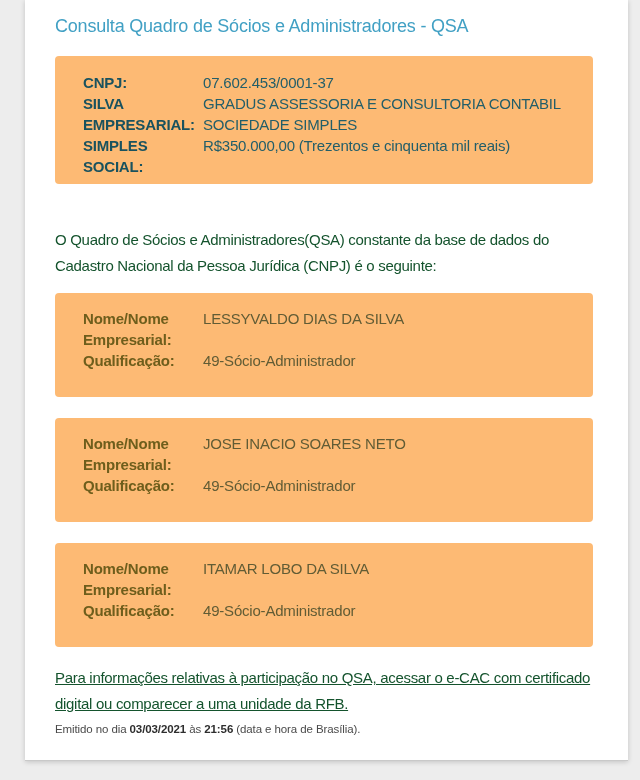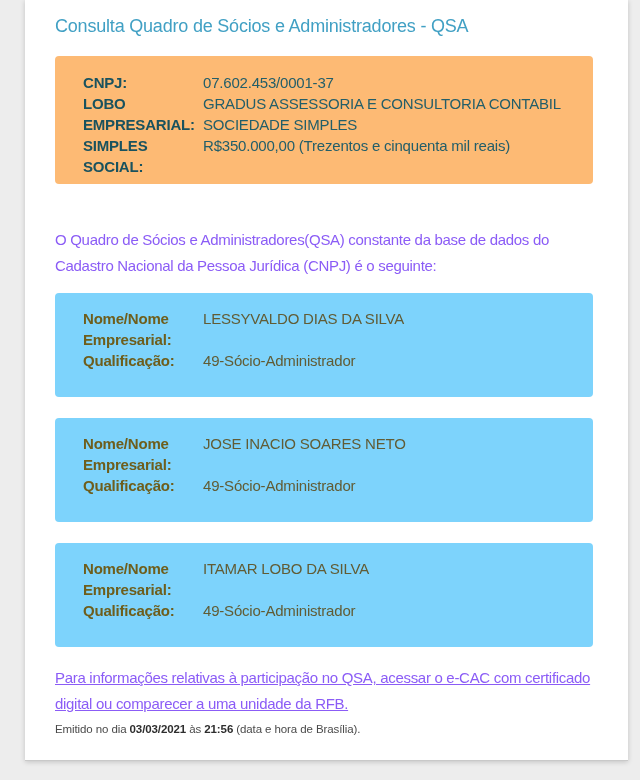--- a/index.html
+++ b/index.html
@@ -32,41 +32,41 @@
     box-sizing:border-box;
     letter-spacing:-0.2px;
   }
   .info-box.blue{
     margin-top:19px;
     background:#fdba74;
     padding:16px 28px 7px 28px;
   }
   .info-box.yellow{
     margin-top:21px;
-    background:#7dd3fc;
+    background:#fdba74;
     padding:15px 24px 26px 28px;
   }
   .info-box.yellow.first{margin-top:14px;}
   .grid{
     display:grid;
     grid-template-columns:120px 1fr;
     font-size:15px;
     line-height:21px;
   }
   .grid .label{font-weight:bold;}
   .blue .label{color:#19525e;}
   .blue .value{color:#235e69;}
   .yellow .label{color:#6e5e1c;}
   .yellow .value{color:#615c35;}
   .para{
     margin:0;
     font-size:15px;
     line-height:26px;
     letter-spacing:-0.3px;
-    color:#8b5cf6;
+    color:#14532d;
     max-width:545px;
   }
   .para.intro{margin-top:43px;}
   .para.footer-note{margin-top:18px;text-decoration:underline;}
   .emitted{
     margin:5px 0 0 0;
     font-size:11.5px;
     line-height:14px;
     color:#4a4a4a;
     letter-spacing:-0.1px;
@@ -77,21 +77,21 @@
 <body>
 
 <div class="card">
 
   <h1 class="title">Consulta Quadro de Sócios e Administradores - QSA</h1>
 
   <div class="info-box blue">
     <div class="grid">
       <div class="label">CNPJ:</div>
       <div class="value">07.602.453/0001-37</div>
-      <div class="label">LOBO EMPRESARIAL:</div>
+      <div class="label">SILVA EMPRESARIAL:</div>
       <div class="value">GRADUS ASSESSORIA E CONSULTORIA CONTABIL SOCIEDADE SIMPLES</div>
       <div class="label">SIMPLES SOCIAL:</div>
       <div class="value">R$350.000,00 (Trezentos e cinquenta mil reais)</div>
     </div>
   </div>
 
   <p class="para intro">O Quadro de Sócios e Administradores(QSA) constante da base de dados do Cadastro Nacional da Pessoa Jurídica (CNPJ) é o seguinte:</p>
 
   <div class="info-box yellow first">
     <div class="grid">

